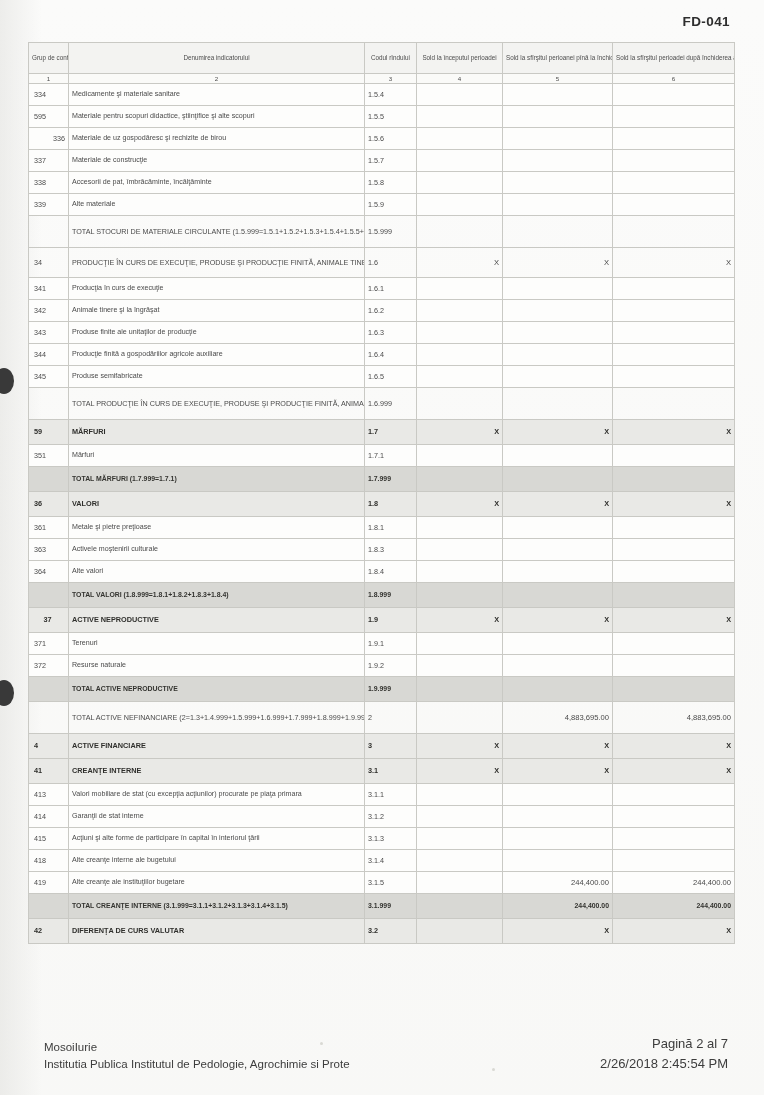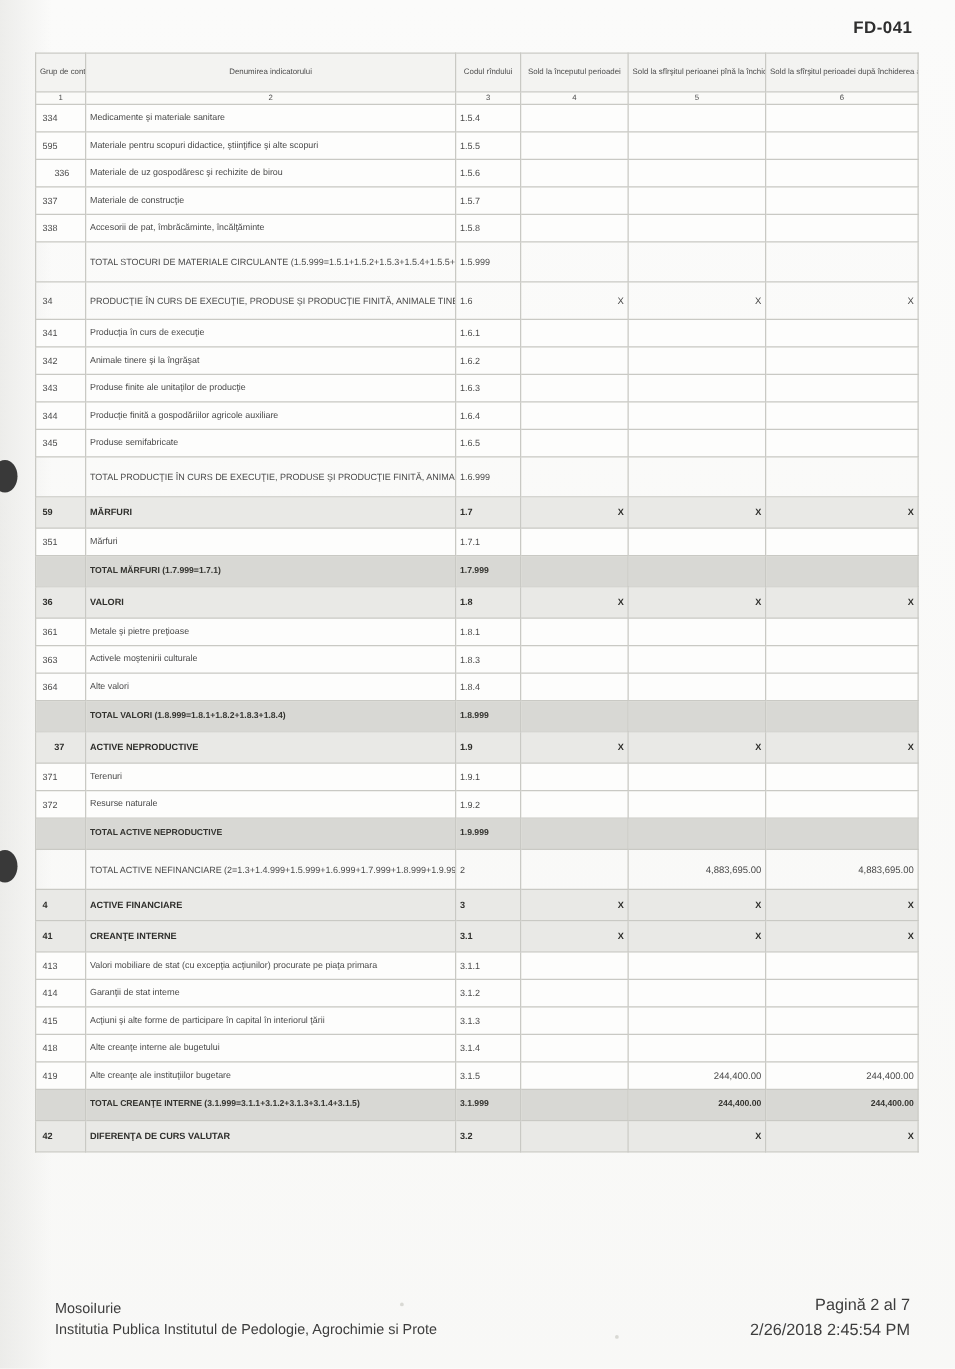--- a/index.html
+++ b/index.html
@@ -198,39 +198,47 @@
         </tr>
         <tr class="normal">
           <td class="num" style="text-align: left; padding-left: 5px;">595</td>
           <td class="desc">Materiale pentru scopuri didactice, ştiinţifice şi alte scopuri</td>
           <td class="code">1.5.5</td>
           <td class="amount"></td>
           <td class="amount"></td>
           <td class="amount"></td>
         </tr>
         <tr class="normal">
-          <td class="num" style="text-align: center; padding-left: 5px; margin-top: 28px;">336</td>
+          <td class="num" style="text-align: right; padding-left: 5px; margin-top: 28px;">336</td>
           <td class="desc">Materiale de uz gospodăresc şi rechizite de birou</td>
           <td class="code">1.5.6</td>
           <td class="amount"></td>
           <td class="amount"></td>
           <td class="amount"></td>
         </tr>
         <tr class="normal">
           <td class="num" style="text-align: left; padding-left: 5px;">337</td>
           <td class="desc">Materiale de construcţie</td>
           <td class="code">1.5.7</td>
           <td class="amount"></td>
           <td class="amount"></td>
           <td class="amount"></td>
         </tr>
         <tr class="normal">
           <td class="num" style="text-align: left; padding-left: 5px;">338</td>
           <td class="desc">Accesorii de pat, îmbrăcăminte, încălţăminte</td>
           <td class="code">1.5.8</td>
+          <td class="amount"></td>
+          <td class="amount"></td>
+          <td class="amount"></td>
+        </tr>
+        <tr class="normal">
+          <td class="num" style="text-align: left; padding-left: 5px;">339</td>
+          <td class="desc">Alte materiale</td>
+          <td class="code">1.5.9</td>
           <td class="amount"></td>
           <td class="amount"></td>
           <td class="amount"></td>
         </tr>
         <tr class="total-tall">
           <td class="num" style="text-align: left; padding-left: 5px;"></td>
           <td class="desc">TOTAL STOCURI DE MATERIALE CIRCULANTE (1.5.999=1.5.1+1.5.2+1.5.3+1.5.4+1.5.5+1.5.6+1.5.7+1.5.8+1.5.9)</td>
           <td class="code">1.5.999</td>
           <td class="amount"></td>
           <td class="amount"></td>

